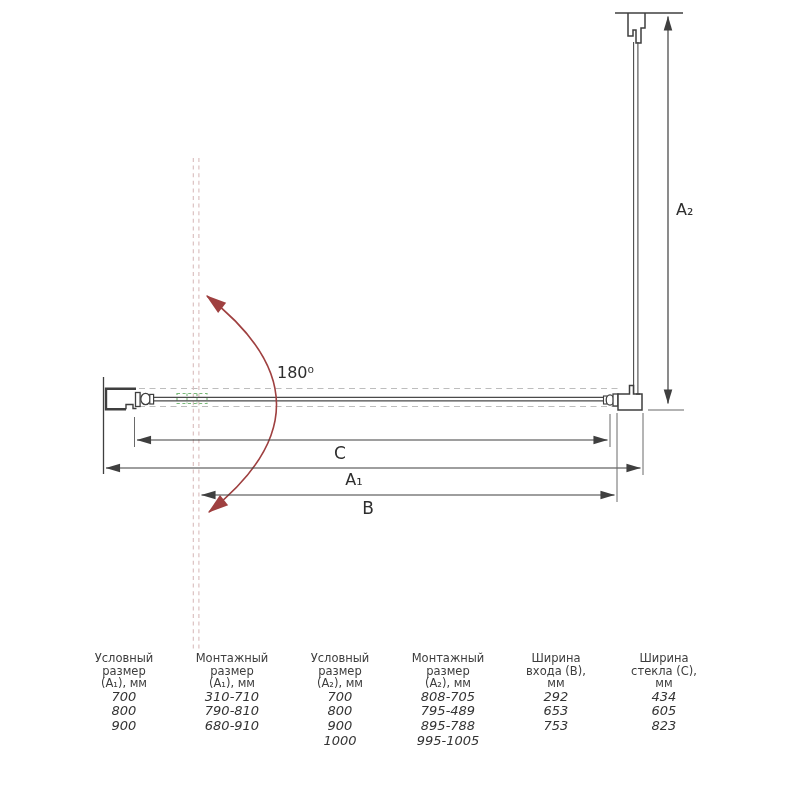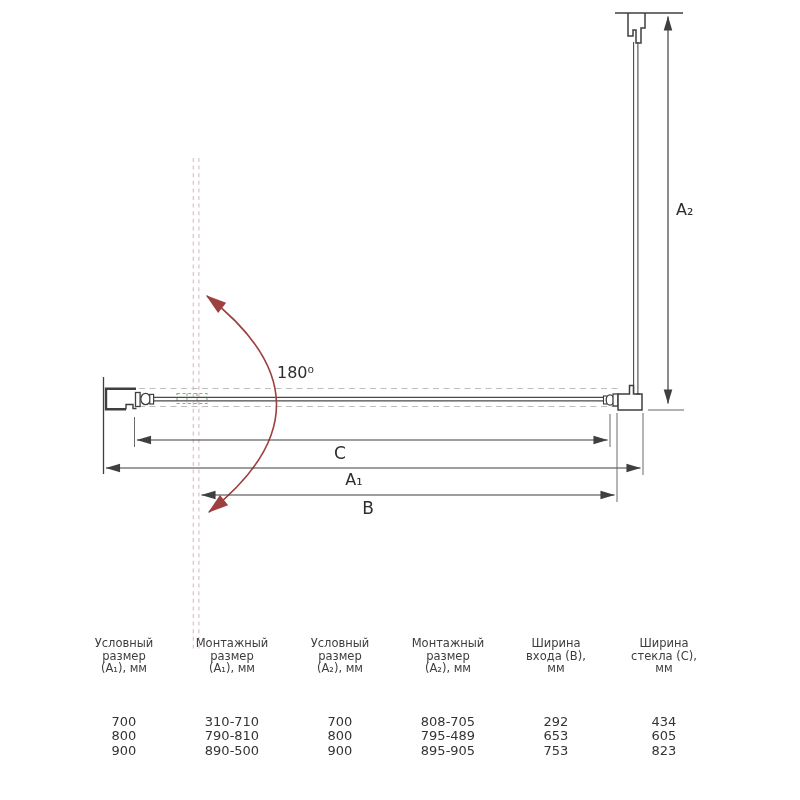--- a/index.html
+++ b/index.html
@@ -5,27 +5,27 @@
   html,body{margin:0;padding:0;}
   body{
     width:800px;height:800px;background:#ffffff;
     font-family:"DejaVu Sans","Liberation Sans",sans-serif;
     color:#333;
   }
   .stage{position:relative;width:800px;height:800px;background:#fff;overflow:hidden;}
   .diagram-svg{position:absolute;left:0;top:0;}
   .dim-label{fill:#2e2e2e;font-size:17px;}
   .dim-label-small{fill:#2e2e2e;font-size:16px;}
-  .spec-table{position:absolute;left:70px;top:637px;width:650px;}
+  .spec-table{position:absolute;left:70px;top:652px;width:650px;}
   .hdr-row{display:grid;grid-template-columns:repeat(6,108px);}
   .hdr-cell{
     font-size:11.5px;line-height:12.6px;text-align:center;
     white-space:pre-line;color:#3d3d3d;font-weight:normal;
   }
-  .rows{margin-top:40px;}
+  .rows{font-style:italic;}
   .data-row{display:grid;grid-template-columns:repeat(6,108px);}
   .data-cell{
     font-size:13px;line-height:14.6px;text-align:center;color:#343434;
   }
 </style>
 </head>
 <body>
 
 <div class="stage">
 
@@ -155,22 +155,30 @@
       <div class="data-row">
         <div class="data-cell">800</div>
         <div class="data-cell">790-810</div>
         <div class="data-cell">800</div>
         <div class="data-cell">795-489</div>
         <div class="data-cell">653</div>
         <div class="data-cell">605</div>
       </div>
       <div class="data-row">
         <div class="data-cell">900</div>
-        <div class="data-cell">890-500</div>
+        <div class="data-cell">680-910</div>
         <div class="data-cell">900</div>
-        <div class="data-cell">895-905</div>
+        <div class="data-cell">895-788</div>
         <div class="data-cell">753</div>
         <div class="data-cell">823</div>
+      </div>
+      <div class="data-row">
+        <div class="data-cell"></div>
+        <div class="data-cell"></div>
+        <div class="data-cell">1000</div>
+        <div class="data-cell">995-1005</div>
+        <div class="data-cell"></div>
+        <div class="data-cell"></div>
       </div>
     </div>
   </div>
 
 </div>
 
 </body></html>

